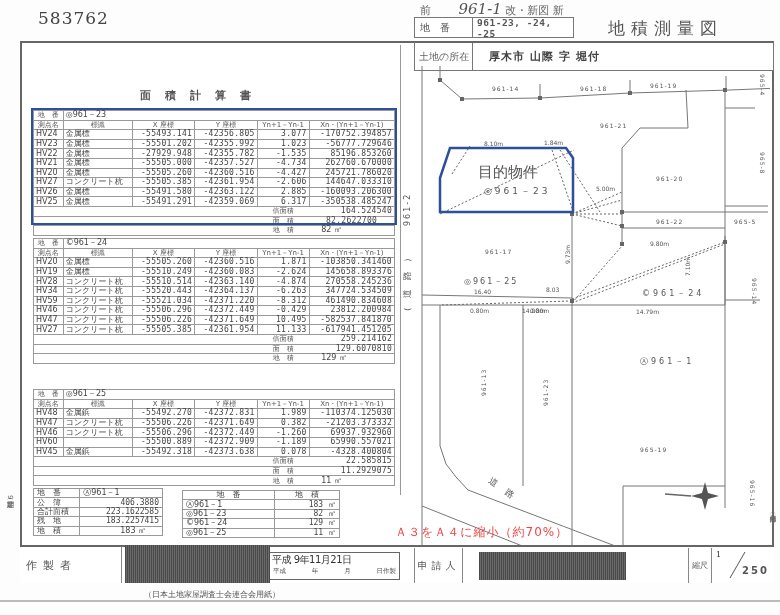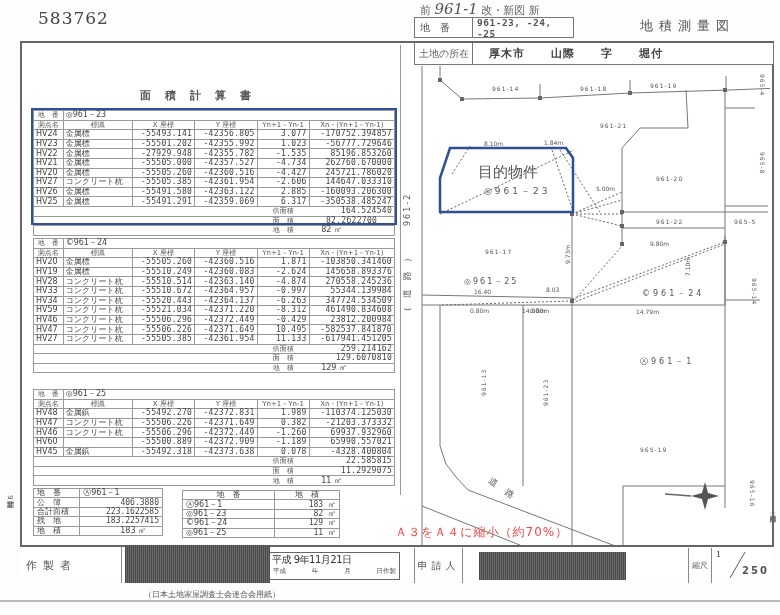--- a/index.html
+++ b/index.html
@@ -3,31 +3,31 @@
 <meta charset="utf-8">
 <style>
   * { box-sizing: border-box; margin: 0; padding: 0; }
   html, body { width: 780px; height: 615px; background: #fdfdfd; overflow: hidden; }
   body { position: relative; font-family: "DejaVu Sans", sans-serif; color: #333; }
 
   .docnum { position: absolute; left: 38px; top: 8px; font-family: "DejaVu Serif", serif; font-size: 17px; color: #444; letter-spacing: 1px; }
 
   
   .handnote { position: absolute; left: 420px; top: 0px; font-size: 11px; color: #666; font-family: "DejaVu Serif", serif; }
-  .handnote .big { font-style: italic; font-size: 15px; color: #555; }
+  .handnote .big { font-style: italic; font-size: 15px; color: #555; margin-left: 24px; }
   .chiban-box { position: absolute; left: 414px; top: 17px; width: 160px; height: 21px; border: 1px solid #777; display: flex; font-size: 10px; background: #fff; }
   .chiban-box .lbl { width: 58px; border-right: 1px solid #777; display: flex; justify-content: space-between; align-items: center; padding: 0 5px; color: #555; }
   .chiban-box .val { flex: 1; display: flex; align-items: center; padding-left: 4px; font-family: "DejaVu Sans Mono", monospace; font-weight: bold; font-size: 9.5px; color: #555; letter-spacing: 0.5px; }
-  .doc-title { position: absolute; left: 640px; top: 17px; font-family: "DejaVu Serif", serif; font-size: 13px; letter-spacing: 6px; color: #555; }
+  .doc-title { position: absolute; left: 608px; top: 17px; font-family: "DejaVu Serif", serif; font-size: 17px; letter-spacing: 6px; color: #555; }
 
   
   .frame { position: absolute; left: 20px; top: 41px; width: 754px; height: 525px; border: 2px solid #666; background: #fff; }
-  .loc-box { position: absolute; left: 414px; top: 41px; width: 360px; height: 24px; border: 1px solid #777; border-top: 2px solid #666; display: flex; font-size: 10px; background: #fff; }
+  .loc-box { position: absolute; left: 414px; top: 41px; width: 360px; height: 30px; border: 1px solid #777; border-top: 2px solid #666; display: flex; font-size: 10px; background: #fff; }
   .loc-box .lbl { width: 58px; border-right: 1px solid #777; display: flex; align-items: center; padding-left: 4px; color: #666; }
-  .loc-box .val { display: flex; align-items: center; gap: 26px; padding-left: 16px; font-weight: bold; font-size: 11px; color: #444; letter-spacing: 1px; }
+  .loc-box .val { display: flex; align-items: center; gap: 5px; padding-left: 16px; font-weight: bold; font-size: 11px; color: #444; letter-spacing: 1px; }
   .divider-v { position: absolute; left: 400px; top: 45px; width: 1px; height: 450px; background: #999; }
 
   .calc-title { position: absolute; left: 140px; top: 88px; font-size: 11px; font-weight: bold; letter-spacing: 14px; color: #555; }
 
   
   table.calc { position: absolute; border-collapse: collapse; font-size: 8px; color: #444; background: #fff; }
   table.calc td { border: 1px solid #9a9a9a; height: 9.6px; line-height: 8px; padding: 0 2px; white-space: nowrap; }
   table.calc td.num { text-align: right; font-family: "DejaVu Sans Mono", monospace; letter-spacing: 0.3px; }
   table.calc td.hd { text-align: center; font-size: 7px; color: #555; }
   table.calc .sumrow td { border-left: none; border-right: none; }
@@ -225,28 +225,20 @@
         <td class="num">-2.624</td>
         <td class="num">145658.893376</td>
       </tr>
   <tr>
         <td>HV28</td>
         <td>コンクリート杭</td>
         <td class="num">-55510.514</td>
         <td class="num">-42363.140</td>
         <td class="num">-4.874</td>
         <td class="num">270558.245236</td>
-      </tr>
-  <tr>
-        <td>HV33</td>
-        <td>コンクリート杭</td>
-        <td class="num">-55510.672</td>
-        <td class="num">-42364.957</td>
-        <td class="num">-0.997</td>
-        <td class="num">55344.139984</td>
       </tr>
   <tr>
         <td>HV34</td>
         <td>コンクリート杭</td>
         <td class="num">-55520.443</td>
         <td class="num">-42364.137</td>
         <td class="num">-6.263</td>
         <td class="num">347724.534509</td>
       </tr>
   <tr>

